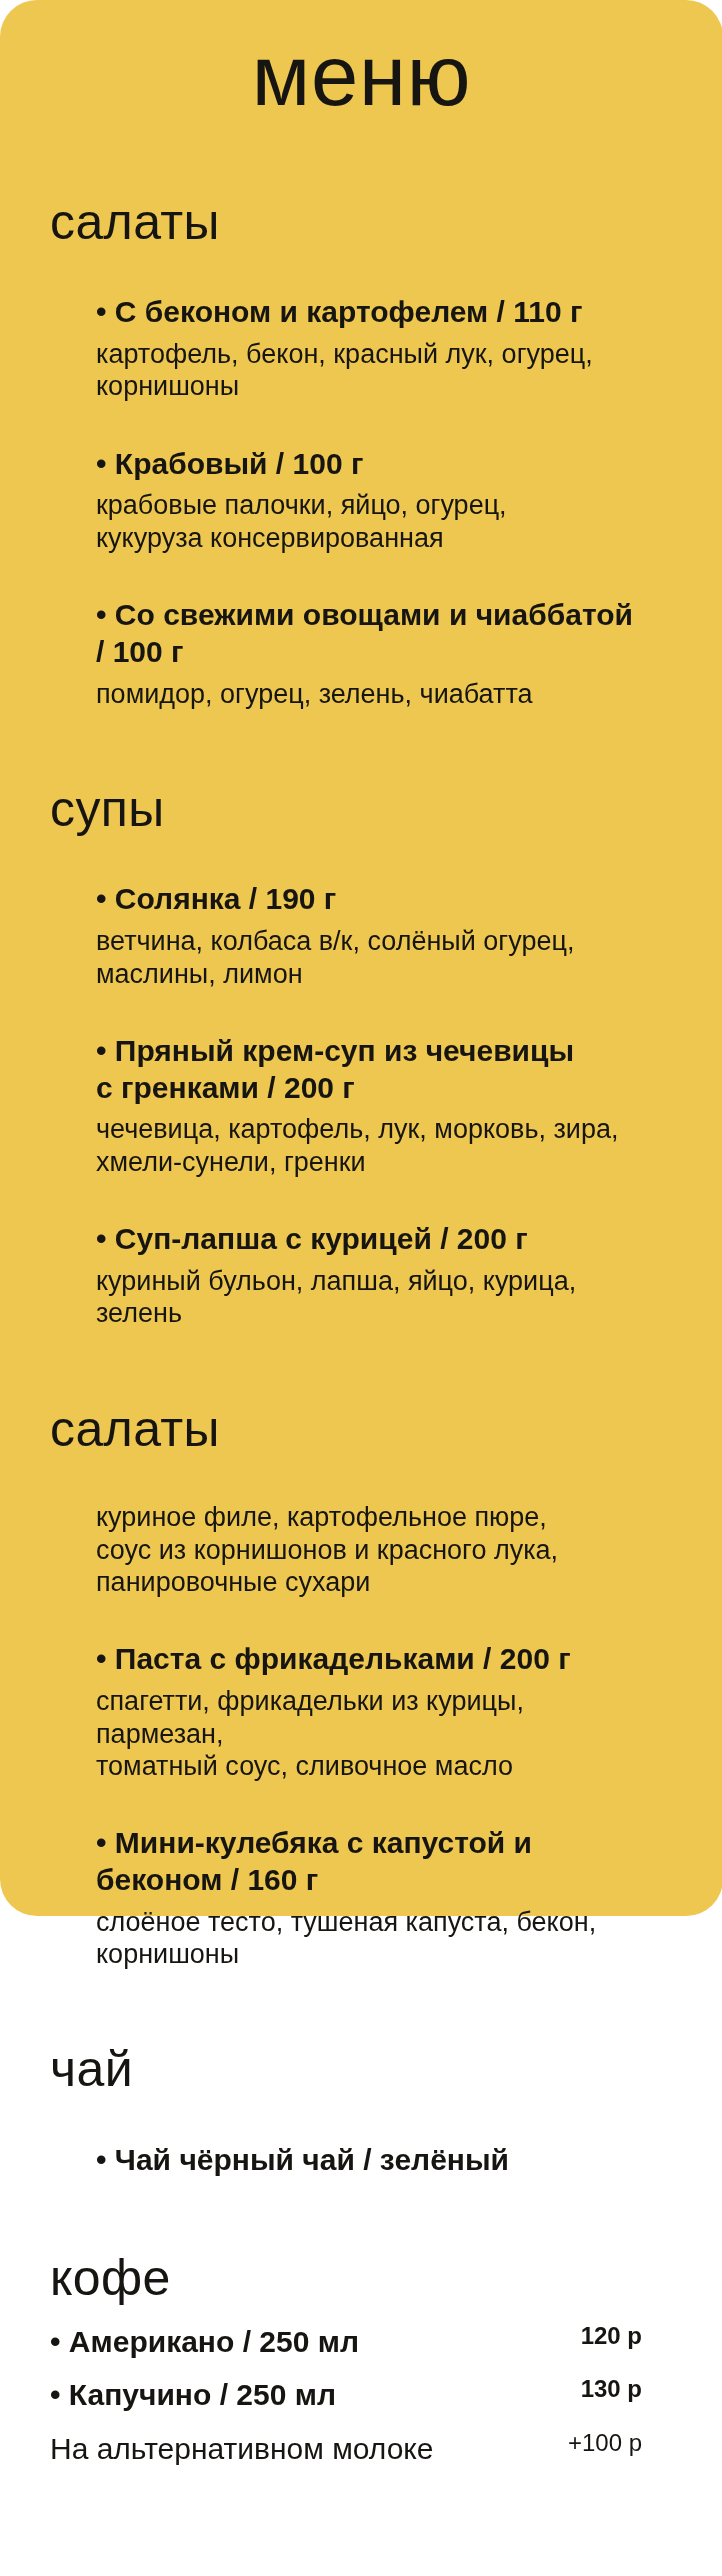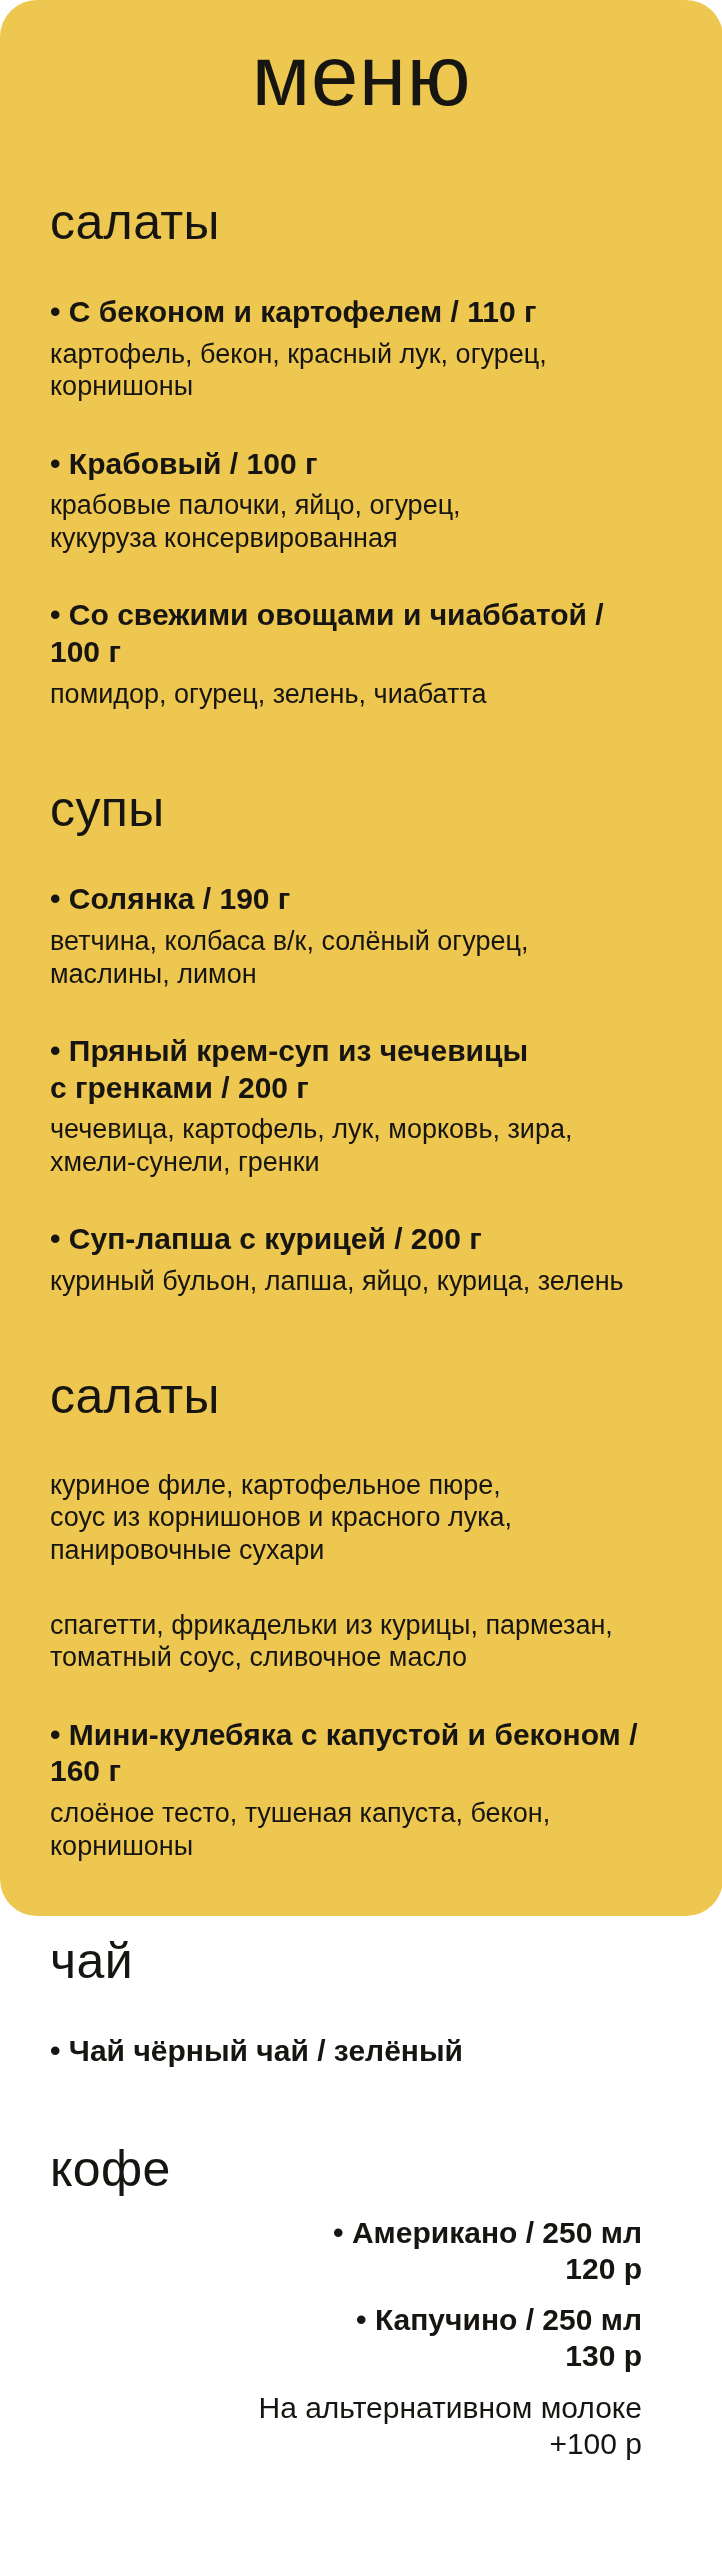--- a/index.html
+++ b/index.html
@@ -34,45 +34,44 @@
     line-height: 1.1;
     margin-right: -31px; 
   }
   .section { margin-top: 71px; }
   .section-heading {
     font-size: 50px;
     font-weight: 500;
     line-height: 1.15;
     letter-spacing: 0.4px;
   }
-  .menu-item { margin-top: 43px; }
+  .menu-item { margin-top: 43px; margin-left: 46px; }
   .item-name {
     font-size: 30px;
     font-weight: 700;
     line-height: 1.22;
     white-space: pre-line;
   }
   .item-desc {
     font-size: 27px;
     font-weight: 400;
     line-height: 1.2;
     white-space: pre-line;
     margin-top: 7.2px;
   }
   
   .price-row {
     display: flex;
     justify-content: space-between;
-    align-items: flex-end;
+    align-items: flex-start;
     margin-top: 14.5px;
-    flex-direction: column;
   }
   .price-row:first-of-type { margin-top: 40px; }
   .price-row .item-name { line-height: 1.3; }
-  .price { font-size: 30px; font-weight: 700; white-space: nowrap; }
+  .price { font-size: 24px; font-weight: 700; white-space: nowrap; }
   .price-row.extra .item-name { font-weight: 400; }
   .price-row.extra .price { font-weight: 400; }
 </style>
 </head>
 <body>
 
 <div class="page">
   <div class="menu-card">
 
     <div class="page-title">меню</div>
@@ -115,20 +114,21 @@
     </div>
 
     <div class="section">
       <div class="section-heading">салаты</div>
       <div class="menu-item">
         <div class="item-desc">куриное филе, картофельное пюре,
 соус из корнишонов и красного лука,
 панировочные сухари</div>
       </div>
       <div class="menu-item">
+        <div class="item-name">• Паста с фрикадельками / 200 г</div>
         <div class="item-desc">спагетти, фрикадельки из курицы, пармезан,
 томатный соус, сливочное масло</div>
       </div>
       <div class="menu-item">
         <div class="item-name">• Мини-кулебяка с капустой и беконом / 160 г</div>
         <div class="item-desc">слоёное тесто, тушеная капуста, бекон,
 корнишоны</div>
       </div>
     </div>
 

